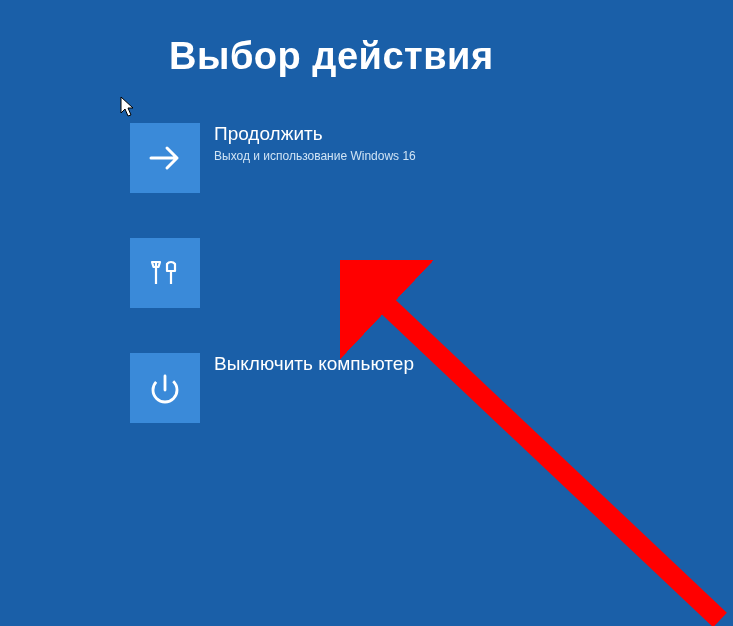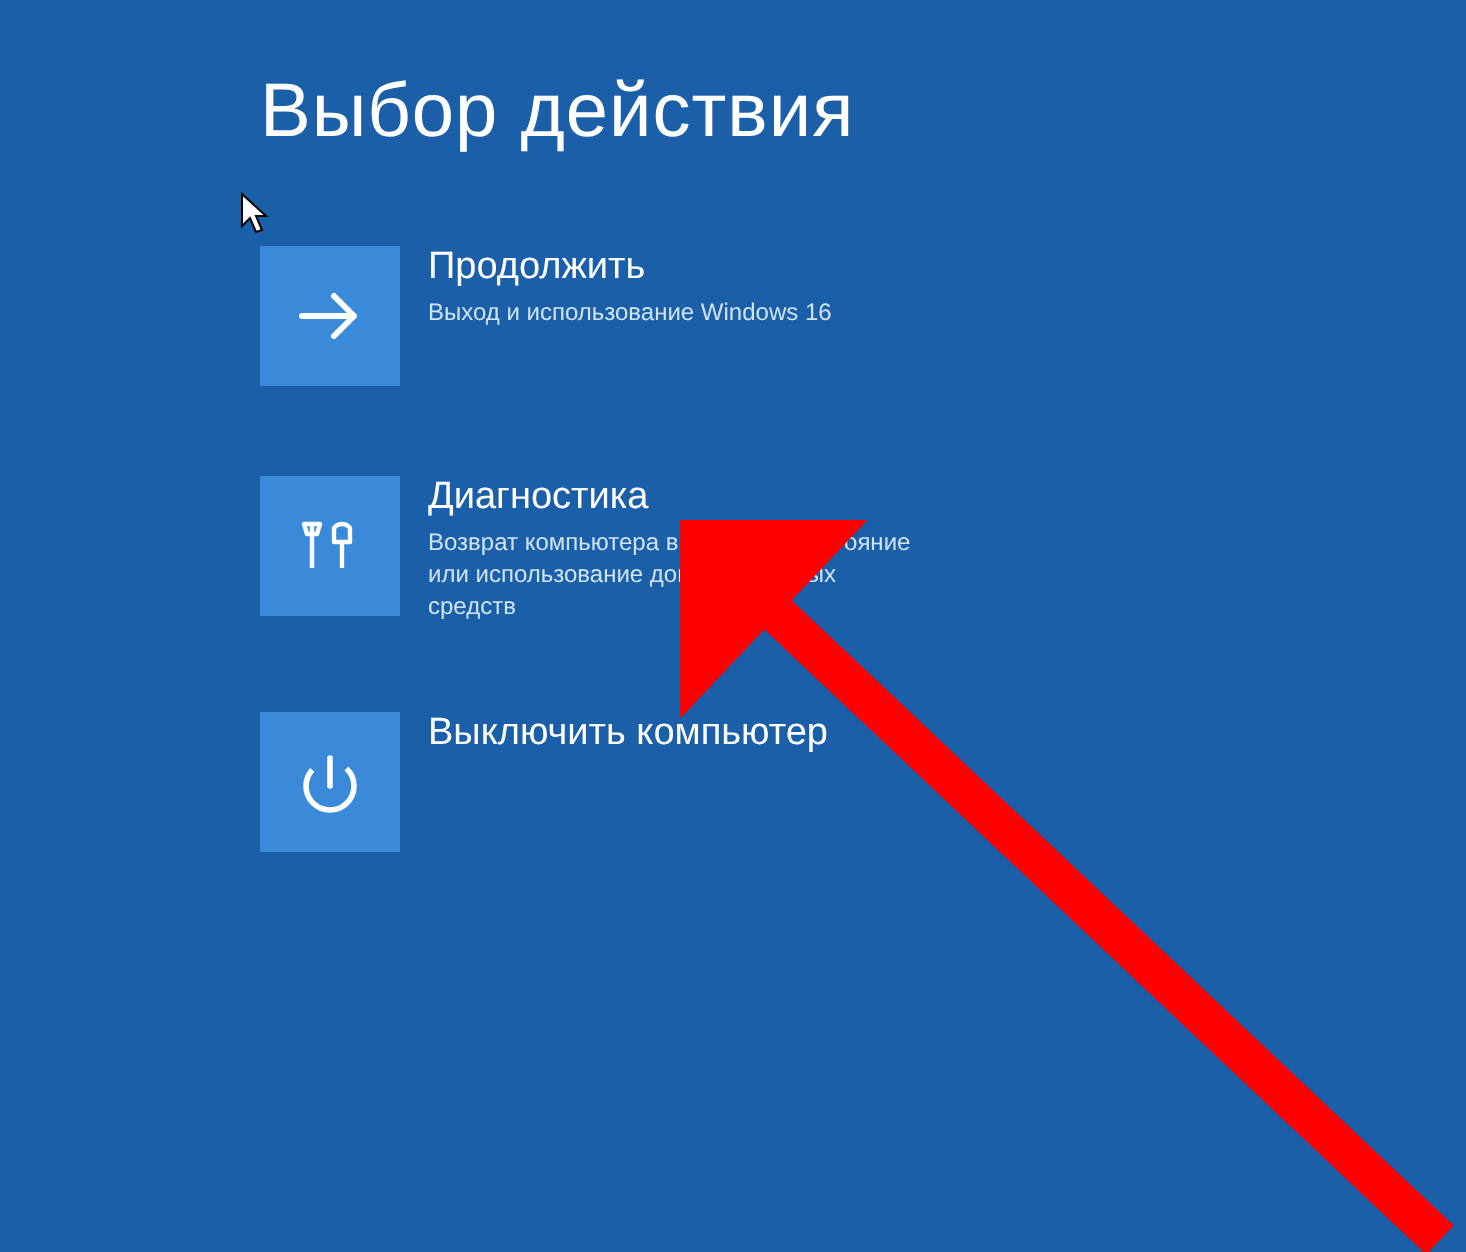--- a/index.html
+++ b/index.html
@@ -14,23 +14,24 @@
       font-family: "Segoe UI Light", "Segoe UI", sans-serif;
       color: #ffffff;
       overflow: hidden;
       position: relative;
     }
     .container {
       padding: 35px 0 0 130px;
     }
     .title {
       font-size: 38px;
-      font-weight: 400;
+      font-weight: 700;
       margin-bottom: 28px;
       letter-spacing: 0.5px;
+      margin-left: 39px;
     }
     .option {
       display: flex;
       align-items: flex-start;
       margin-bottom: 22px;
       cursor: pointer;
       width: 480px;
       margin-top: 45px;
     }
     .icon-box {
@@ -90,24 +91,20 @@
     </div>
   </div>
 
   <div class="option">
     <div class="icon-box">
       <svg width="44" height="44" viewBox="0 0 44 44">
         <path d="M 13 11 L 13 33 M 9 11 L 17 11 L 15.5 16 L 10.5 16 Z" stroke="#ffffff" stroke-width="2.2" fill="none" stroke-linejoin="round"></path>
         <path d="M 28 33 L 28 20 M 24 13 a 5 5 0 0 1 8 0 L 32 20 L 24 20 Z" stroke="#ffffff" stroke-width="2.2" fill="none" stroke-linejoin="round"></path>
       </svg>
     </div>
-    <div class="option-text">
-      <div class="option-title">Диагностика</div>
-      <div class="option-desc">Возврат компьютера в исходное состояние или использование дополнительных средств</div>
-    </div>
   </div>
 
   <div class="option">
     <div class="icon-box">
       <svg width="44" height="44" viewBox="0 0 44 44">
         <circle cx="22" cy="24" r="12" stroke="#ffffff" stroke-width="2.8" fill="none" stroke-dasharray="56 20" stroke-dashoffset="-9" transform="rotate(-90 22 24)"></circle>
         <path d="M 22 10 L 22 24" stroke="#ffffff" stroke-width="2.8" stroke-linecap="round"></path>
       </svg>
     </div>
     <div class="option-text">

